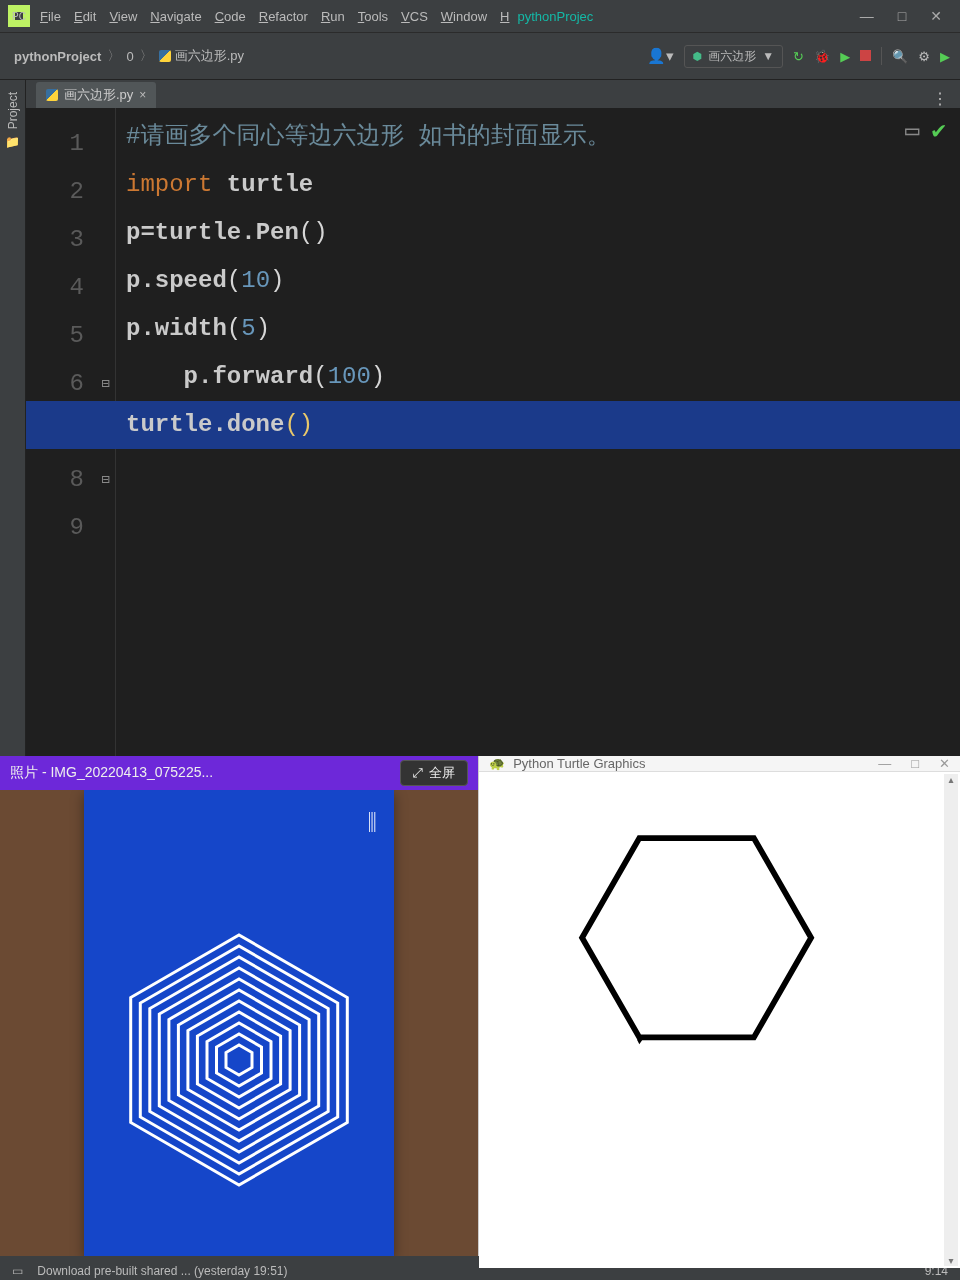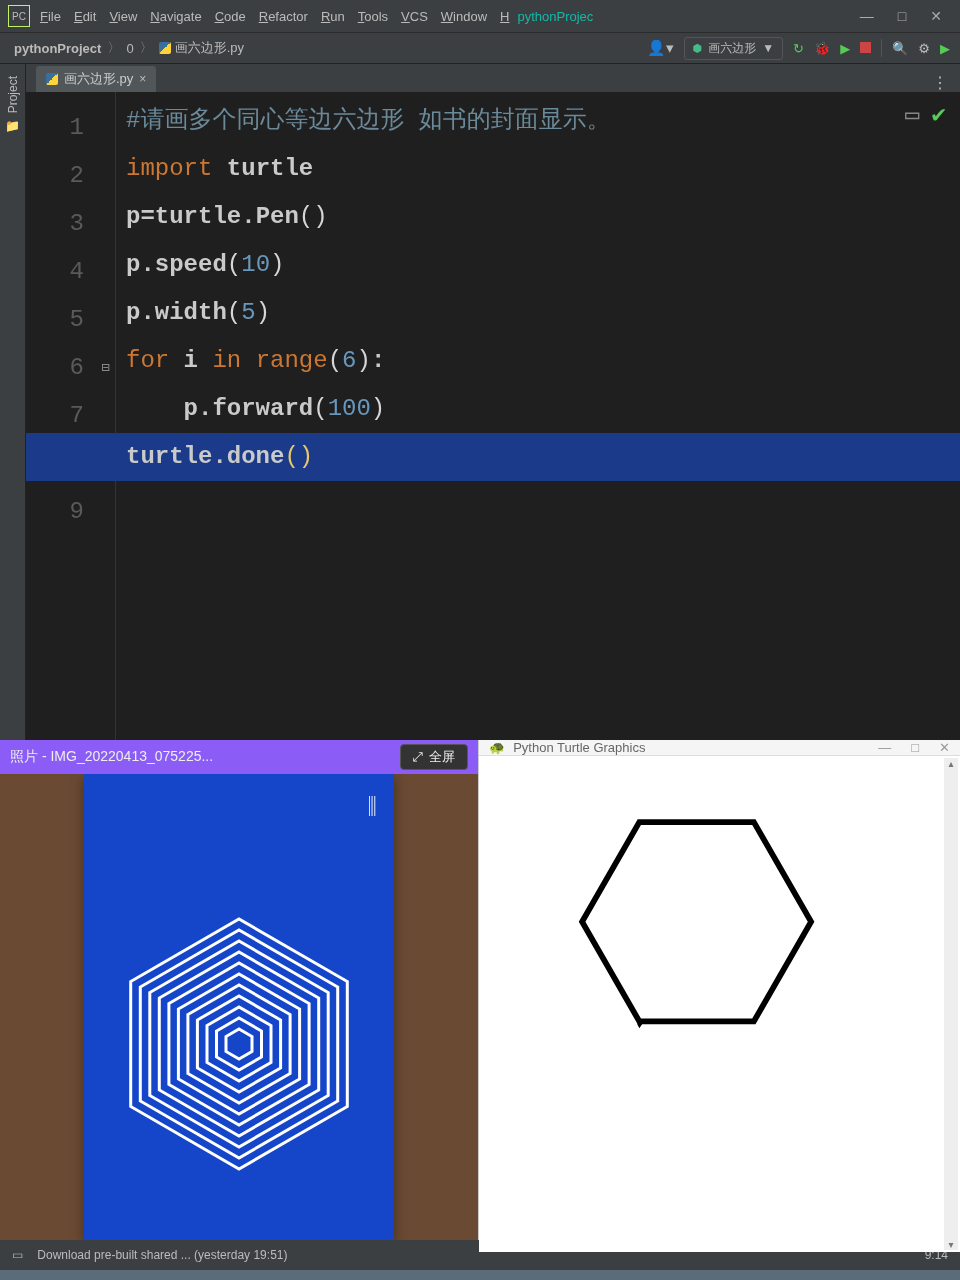--- a/index.html
+++ b/index.html
@@ -1,23 +1,23 @@
 <!DOCTYPE html>
 <html><head>
 <meta charset="utf-8">
 <style>
   * { margin:0; padding:0; box-sizing:border-box; }
   body { width:960px; height:1280px; font-family:"Segoe UI",Arial,sans-serif; background:#2b2b2b; overflow:hidden; }
   .titlebar { height:32px; background:#3c3f41; display:flex; align-items:center; color:#bbb; font-size:13px; padding:0 0 0 8px; }
-  .titlebar .logo { width:22px; height:22px; border:1px solid #bef264; display:flex; align-items:center; justify-content:center; font-size:10px; margin-right:10px; }
+  .titlebar .logo { width:22px; height:22px; border:7px solid #bef264; display:flex; align-items:center; justify-content:center; font-size:10px; margin-right:10px; }
   .titlebar .menu { display:flex; gap:13px; }
   .titlebar .menu span { cursor:pointer; }
   .titlebar .proj { margin-left:8px; color:#14b8a6; }
   .titlebar .winbtns { margin-left:auto; display:flex; gap:24px; padding-right:18px; color:#aaa; font-size:14px; }
-  .navbar { height:32px; background:#3c3f41; border-top:1px solid #2b2b2b; border-bottom:1px solid #222; display:flex; color:#bbb; font-size:13px; padding:0 10px 0 14px; }
+  .navbar { height:48px; background:#3c3f41; border-top:1px solid #2b2b2b; border-bottom:1px solid #222; display:flex; color:#bbb; font-size:13px; padding:0 10px 0 14px; }
   .navbar .crumb { display:flex; align-items:center; gap:6px; }
   .navbar .crumb .sep { color:#888; }
   .navbar .right { margin-left:auto; display:flex; align-items:center; gap:10px; }
   .navbar .user { font-size:15px; }
   .navbar .runsel { border:1px solid #555; border-radius:3px; padding:2px 8px; display:flex; align-items:center; gap:6px; font-size:12px; }
   .navbar .runsel .py { color:#4b8; font-size:11px;}
   .navbar .icn { cursor:pointer; }
   .navbar .greenarrow { color:#5c5; }
   .navbar .bug { color:#5c5; }
   .navbar .redsq { width:11px; height:11px; background:#c44; display:inline-block; }
@@ -43,21 +43,21 @@
   .c-kw { color:#cc7832; }
   .c-ident { color:#cacaca;font-weight:bold; }
   .c-num { color:#6897bb; }
   .c-paren { color:#d6d6d6; }
   .c-paren2 { color:#e8c86b; }
   .code .topicons { position:absolute; top:8px; right:14px; display:flex; gap:12px; color:#888; z-index:2;}
   .code .topicons .chk { color:#5c5; }
 
   .lower { height:500px; display:flex; background:#fff; }
   .photo { width:478px; background:#222; display:flex; flex-direction:column; }
-  .photoTitle { height:34px; background:#8b5cf6; color:#eee; font-size:14px; display:flex; align-items:center; padding:0 10px; gap:28px;}
+  .photoTitle { height:34px; background:#6d28d9; color:#eee; font-size:14px; display:flex; align-items:center; padding:0 10px; gap:28px;}
   .photoTitle .full { margin-left:auto; background:#333; border:1px solid #555; border-radius:4px; padding:3px 12px; font-size:13px; cursor:pointer; display:flex; align-items:center; gap:6px;}
   .photoBody { flex:1; background:#6b4a33; display:flex; align-items:flex-start; justify-content:center; padding:0; overflow:hidden;}
   .book { margin-top:0; width:310px; height:466px; background:#1546c9; position:relative; box-shadow:0 4px 12px rgba(0,0,0,.4);}
   .book .btxt { position:absolute; top:22px; left:26px; color:#fff; }
   .book .btxt .t1 { font-size:22px; font-weight:600; line-height:1.1;}
   .book .btxt .t2 { font-size:13px; margin-top:6px;}
   .book .hex { position:absolute; top:120px; left:50%; transform:translateX(-50%); }
   .book .corner { position:absolute; top:22px; right:18px; color:#fff; font-size:10px; line-height:1; }
 
   .turtleWin { flex:1; display:flex; flex-direction:column; border-left:1px solid #ccc; }
@@ -170,21 +170,20 @@
           <div></div>
           <div>⊟</div>
           <div></div>
         </div>
       <div class="codelines" id="codeLines">
           <div class="line"><span class="c-comment">#请画多个同心等边六边形 如书的封面显示。</span></div>
           <div class="line"><span class="c-kw">import</span><span class="c-ident"> turtle</span></div>
           <div class="line"><span class="c-ident">p</span><span class="c-ident">=</span><span class="c-ident">turtle.Pen</span><span class="c-paren">()</span></div>
           <div class="line"><span class="c-ident">p.speed</span><span class="c-paren">(</span><span class="c-num">10</span><span class="c-paren">)</span></div>
           <div class="line"><span class="c-ident">p.width</span><span class="c-paren">(</span><span class="c-num">5</span><span class="c-paren">)</span></div>
-          <div class="line"><span class="c-kw">for</span><span class="c-ident"> i </span><span class="c-kw">in</span><span class="c-ident"> </span><span class="c-kw">range</span><span class="c-paren">(</span><span class="c-num">6</span><span class="c-paren">)</span><span class="c-ident">:</span></div>
           <div class="line">    <span class="c-ident">p.forward</span><span class="c-paren">(</span><span class="c-num">100</span><span class="c-paren">)</span></div>
           <div class="line hl"><span class="c-ident">turtle.done</span><span class="c-paren2">()</span></div>
         </div>
     </div>
   </div>
 </div>
 
 <div class="lower">
   <div class="photo">
     <div class="photoTitle">

